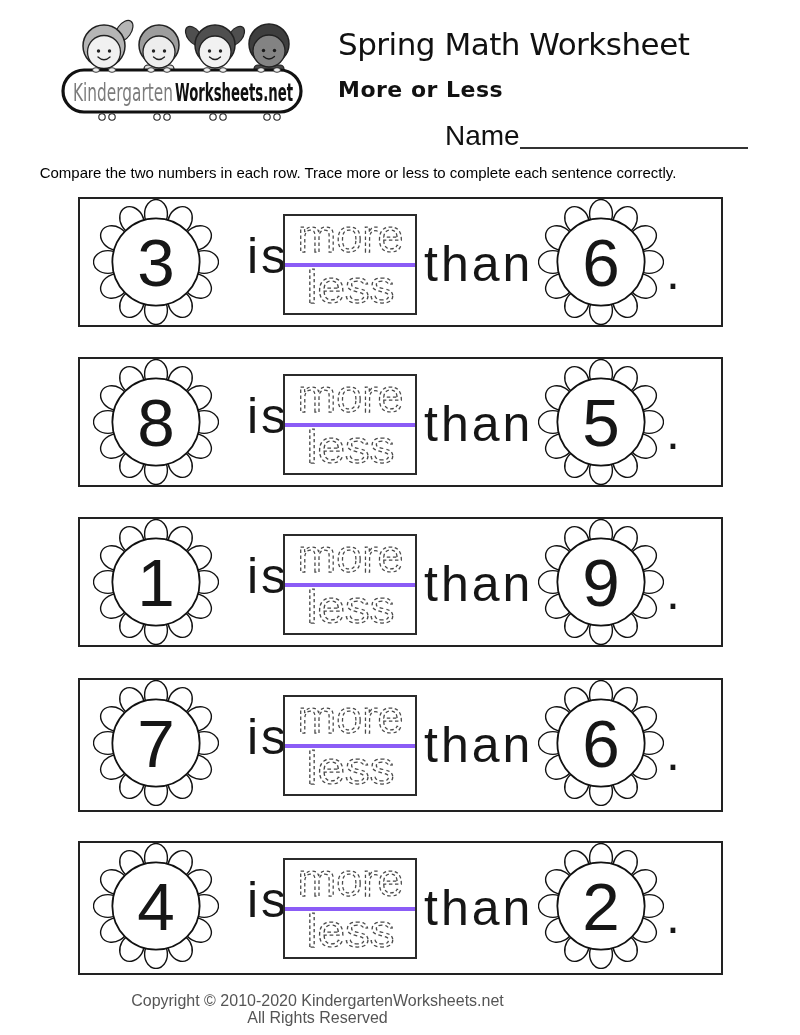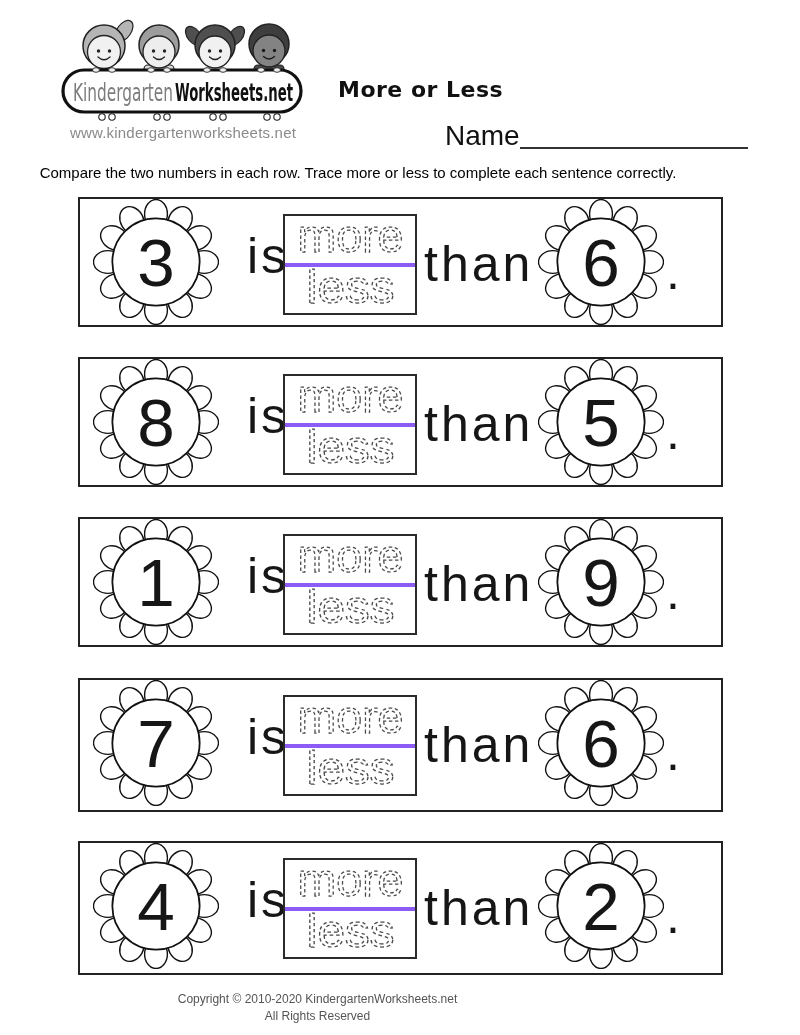--- a/index.html
+++ b/index.html
@@ -41,21 +41,21 @@
 
   .trace{position:absolute;left:203px;top:15px;width:134px;height:101px;
          border:2px solid #2b2b2b;box-sizing:border-box;display:flex;flex-direction:column;background:#fff;}
   .trace-cell{flex:1;display:flex;align-items:center;justify-content:center;overflow:hidden;}
   .trace-cell + .trace-cell{border-top:4px solid #8b5cf6;}
   .trace svg{display:block;}
   .trace-word{fill:none;stroke:#4a4a4a;stroke-width:1.25px;stroke-dasharray:3.4 2.6;
               font-size:46px;font-family:"Liberation Sans",sans-serif;}
 
   
-  .footer-line{position:absolute;left:0;width:635px;text-align:center;color:#555;font-size:12px;}
+  .footer-line{position:absolute;left:0;width:635px;text-align:center;color:#555;font-size:16px;}
   .footer-line1{top:992px;}
   .footer-line2{top:1009px;}
 </style>
 </head>
 <body>
 
 <div class="page">
 
   <svg width="0" height="0" style="position:absolute" aria-hidden="true">
     <defs>
@@ -132,22 +132,22 @@
         <circle cx="52" cy="101" r="3.2"></circle>
       <circle cx="97" cy="101" r="3.2"></circle>
         <circle cx="107" cy="101" r="3.2"></circle>
       <circle cx="153" cy="101" r="3.2"></circle>
         <circle cx="163" cy="101" r="3.2"></circle>
       <circle cx="207" cy="101" r="3.2"></circle>
         <circle cx="217" cy="101" r="3.2"></circle>
     </g>
   </svg>
 
-  <div class="site-url">www.kindergartenworksheets.net</div>
-
+
+  <h1 class="title" style="margin:0;">Spring Math Worksheet</h1>
   <div class="subtitle">More or Less</div>
 
   <div class="name-row">
     <span class="name-label">Name</span>
     <span class="name-line"></span>
   </div>
 
   <div class="instructions">Compare the two numbers in each row. Trace more or less to complete each sentence correctly.</div>
 
   <div class="row row1">

